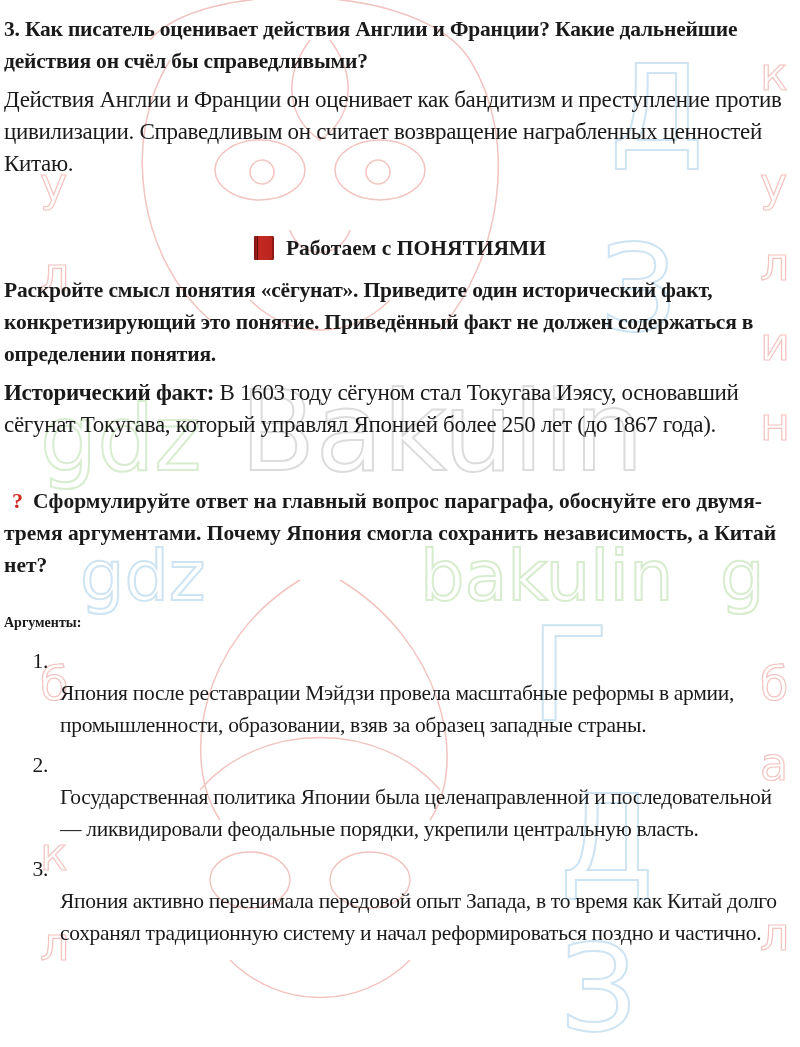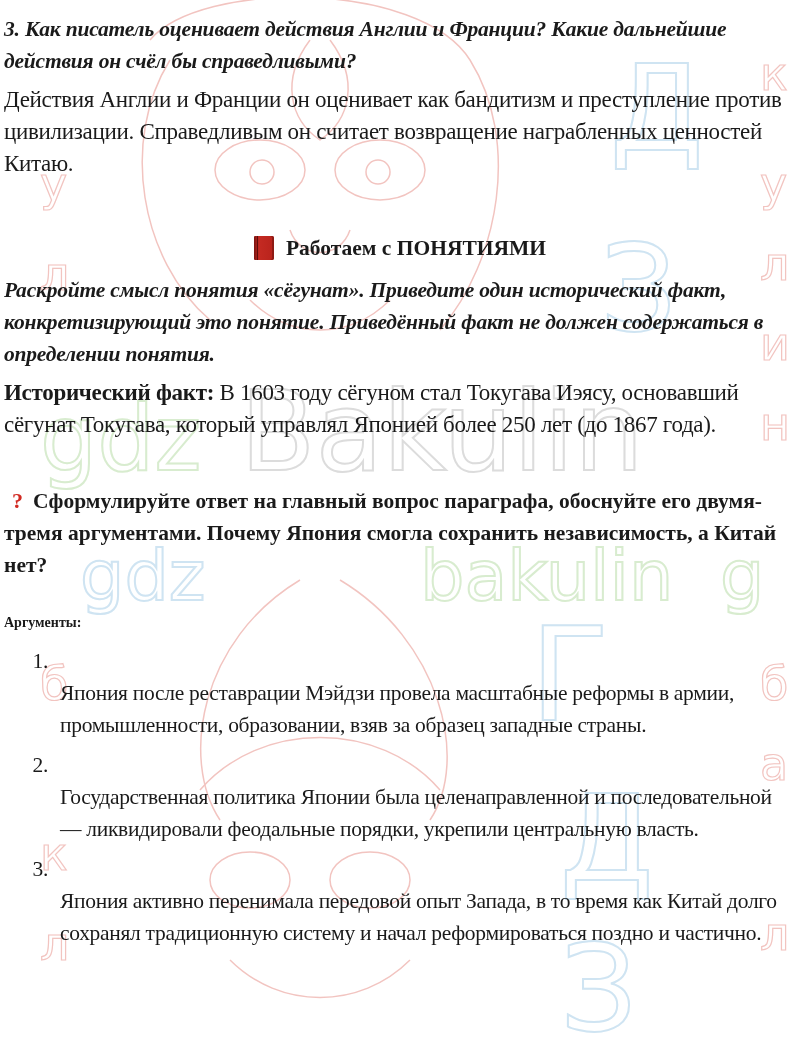--- a/index.html
+++ b/index.html
@@ -25,21 +25,20 @@
       position: relative;
       z-index: 1;
       padding: 0 6px 0 4px;
     }
     .q-title {
       font-weight: bold;
       font-size: 21.5px;
       line-height: 32px;
       margin: 13px 0 7px 0;
       letter-spacing: -0.2px;
-      font-style: italic;
     }
     .para {
       font-size: 23px;
       line-height: 32px;
       margin: 0 0 8px 0;
       letter-spacing: -0.3px;
     }
     .section-heading {
       display: flex;
       align-items: center;

